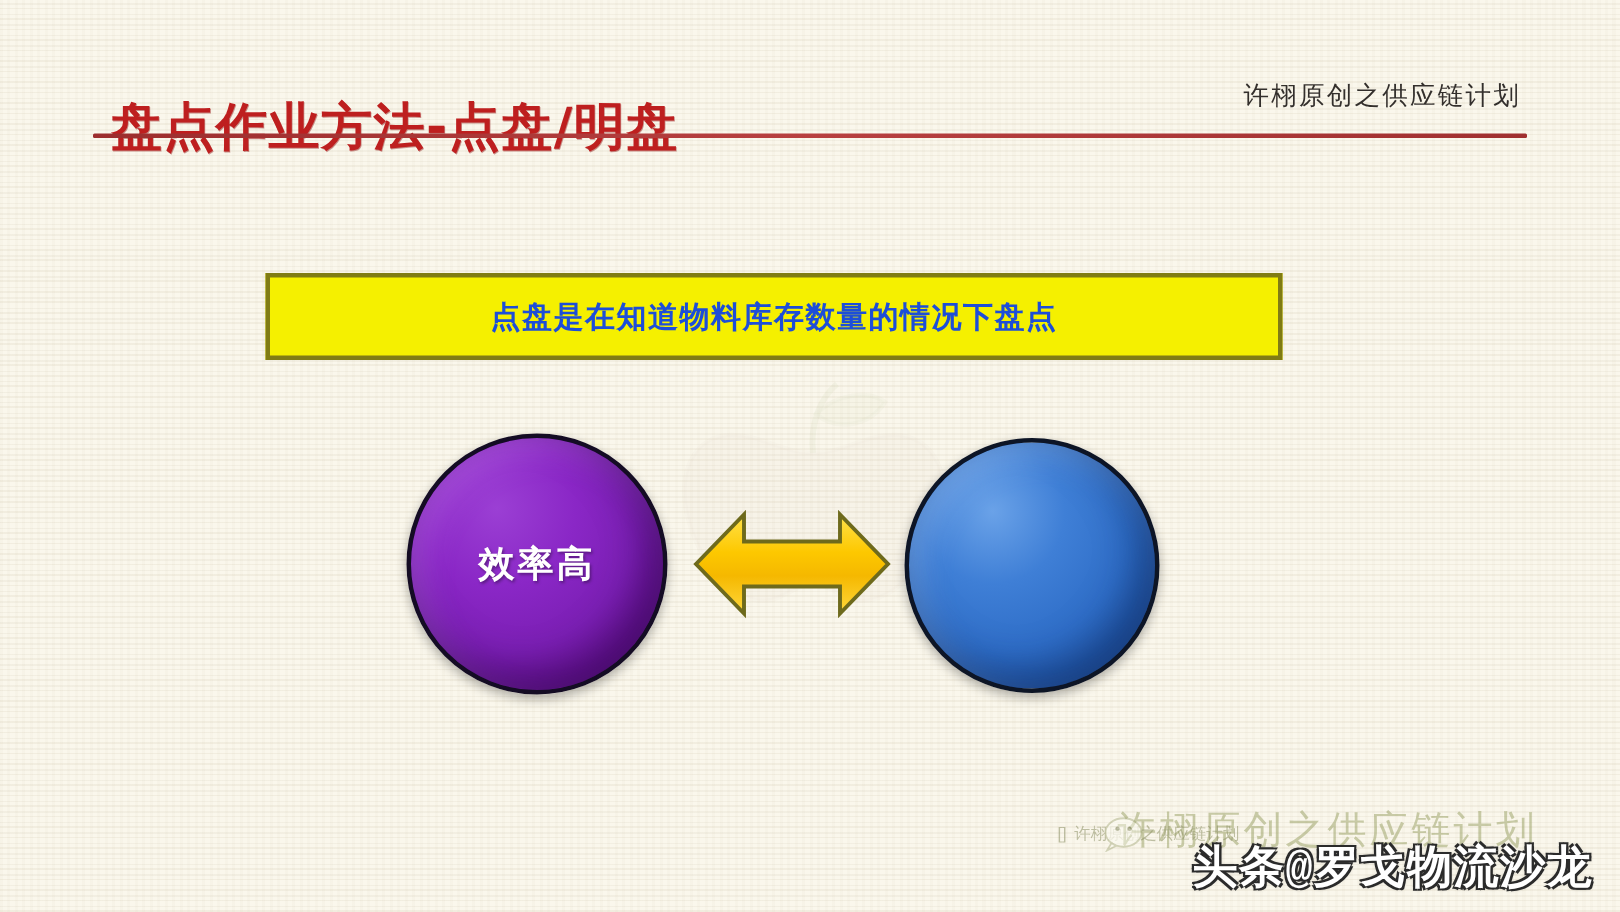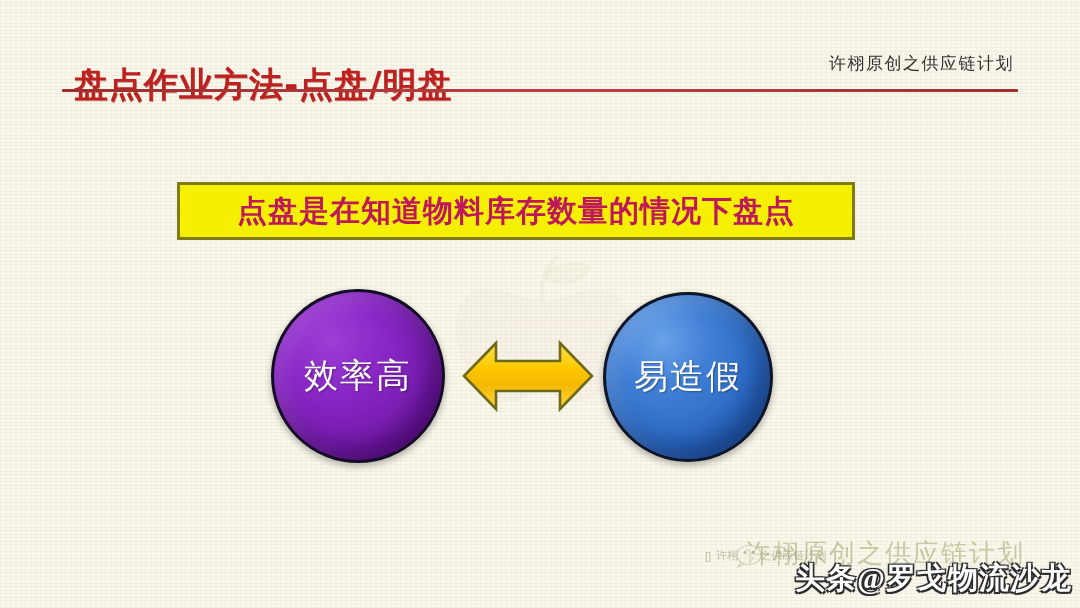--- a/index.html
+++ b/index.html
@@ -102,40 +102,40 @@
     width: 678px;
     height: 58px;
     background: #f5f000;
     border: 3px solid #807c14;
     box-sizing: border-box;
     display: flex;
     align-items: center;
     justify-content: center;
   }
   #callout-banner-text {
-    font-size: 30px;
+    font-size: 20px;
     font-weight: bold;
-    color: #be185d;
+    color: #1d4ed8;
     letter-spacing: 1px;
     white-space: nowrap;
     font-family: "DejaVu Serif", "Liberation Serif", serif;
   }
 
   
   .bubble {
     position: absolute;
     border-radius: 50%;
     display: flex;
     align-items: center;
     justify-content: center;
     box-sizing: border-box;
   }
   .bubble-label {
-    font-size: 34px;
-    font-weight: normal;
+    font-size: 24px;
+    font-weight: bold;
     color: #ffffff;
     letter-spacing: 2px;
     white-space: nowrap;
     text-shadow: 1px 1px 2px rgba(0,0,0,0.35);
     font-family: "DejaVu Sans", "Liberation Sans", sans-serif;
     position: relative;
     z-index: 3;
   }
 
   #bubble-efficiency {
@@ -236,21 +236,21 @@
 
   #channel-watermark {
     position: absolute;
     left: 795px;
     top: 558px;
     font-size: 30px;
     font-weight: bold;
     color: #ffffff;
     letter-spacing: 1px;
     white-space: nowrap;
-    font-family: Liberation Serif, serif;
+    font-family: Liberation Mono, monospace;
     text-shadow:
       -1.5px -1.5px 0 #2b2b2b,
        1.5px -1.5px 0 #2b2b2b,
       -1.5px  1.5px 0 #2b2b2b,
        1.5px  1.5px 0 #2b2b2b,
        0 0 3px rgba(0,0,0,0.5);
     pointer-events: none;
   }
 </style>
 </head>
@@ -292,21 +292,20 @@
         <stop offset="38%" stop-color="#fdc800"></stop>
         <stop offset="62%" stop-color="#f5b800"></stop>
         <stop offset="100%" stop-color="#ffd83c"></stop>
       </linearGradient>
     </defs>
     <polygon points="2,42 34,9 34,27 98,27 98,9 130,42 98,75 98,57 34,57 34,75" fill="url(#arrowGrad)" stroke="#6e6a1c" stroke-width="2.6" stroke-linejoin="miter"></polygon>
   </svg>
 
   <div class="bubble" id="bubble-fraud">
     <span class="gloss"></span>
-    <span class="bubble-label">易造假</span>
   </div>
 
   <div id="brand-watermark">许栩原创之供应链计划</div>
 
   <div id="wechat-watermark">
     <span style="font-size:11px;color:#8d9166;">[]</span>
     <span id="wechat-watermark-text">许栩原创之供应链计划</span>
     <svg width="34" height="24" viewBox="0 0 34 24" style="position:absolute;left:30px;top:-4px;opacity:0.75;">
       <ellipse cx="14" cy="11" rx="12" ry="9.5" fill="#fdfdf5" stroke="#9aa06e" stroke-width="1.2"></ellipse>
       <path d="M6 18 L3 23 L9 20 Z" fill="#fdfdf5" stroke="#9aa06e" stroke-width="1.2"></path>

